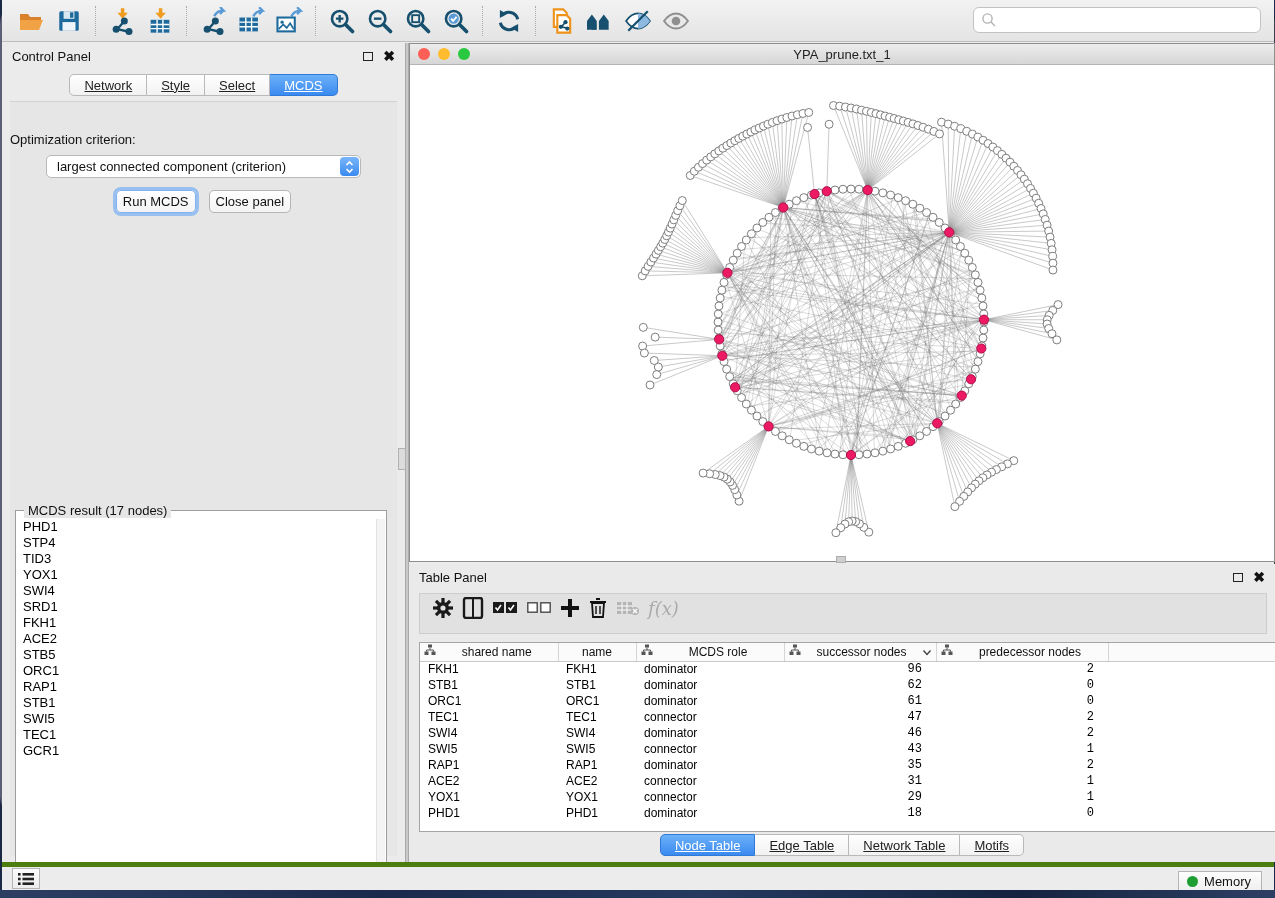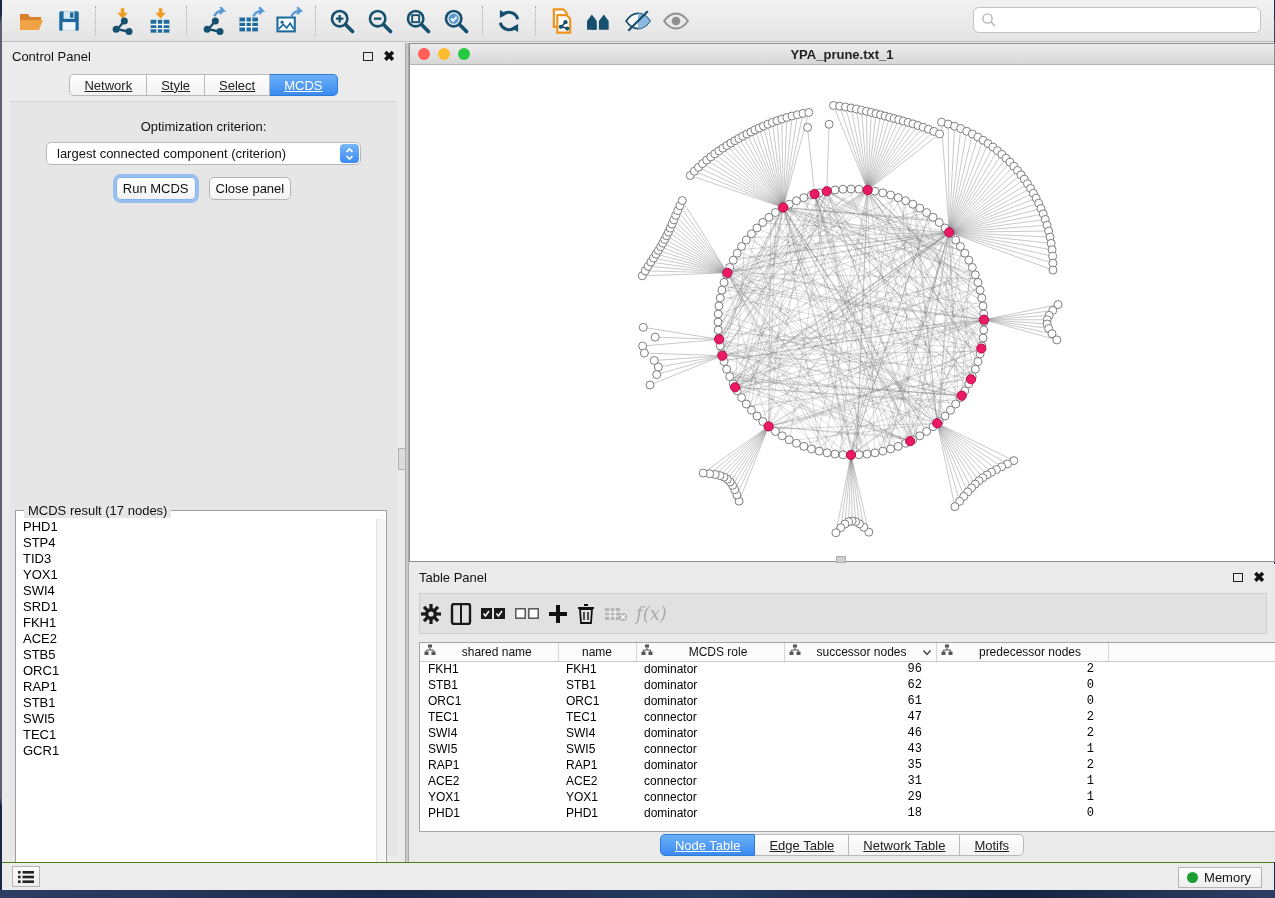--- a/index.html
+++ b/index.html
@@ -26,21 +26,21 @@
   .float-icon { width:10px; height:9px; border:1.5px solid #222; margin-right:10px; }
   .close-icon { font-size:14px; font-weight:bold; color:#111; line-height:1; }
   #cp-tabs { display:flex; justify-content:center; margin-top:5px; }
   .seg { display:flex; }
   .seg-btn { height:22px; padding:0 14px; font-size:13px; color:#222; background:linear-gradient(#ffffff,#f2f2f2);
     border:1px solid #b9b9b9; border-left:none; display:flex; align-items:center; justify-content:center;text-decoration:underline; }
   .seg-btn:first-child { border-left:1px solid #b9b9b9; border-radius:5px 0 0 5px; }
   .seg-btn:last-child { border-radius:0 5px 5px 0; }
   .seg-btn.active { background:linear-gradient(#6cb0f8,#3a8af0); color:#fff; border-color:#2f7ad8; }
   #cp-body { position:absolute; left:8px; top:58px; width:387px; height:755px; background:#e6e6e6; border-top:1px solid #d2d2d2; }
-  #opt-label { text-align:center; font-size:13px; color:#111; margin-top:17px; }
+  #opt-label { text-align:left; font-size:13px; color:#111; margin-top:30px; }
   #opt-select { margin:8px auto 0; width:315px; height:23px; background:#fff; border:1px solid #b9b9b9; border-radius:5px;
     display:flex; align-items:center; position:relative; padding-left:10px; font-size:13px; color:#111; }
   #opt-stepper { position:absolute; right:1px; top:1px; width:19px; height:19px; border-radius:4px;
     background:linear-gradient(#79b6f9,#3a8af0); display:flex; flex-direction:column; align-items:center; justify-content:center; }
   #btn-row { display:flex; justify-content:center; gap:13px; margin-top:12px; }
   .mac-btn { height:23px; padding:0 6px; background:linear-gradient(#ffffff,#f3f3f3); border:1px solid #b5b5b5;
     border-radius:5px; font-size:13px; color:#111; display:flex; align-items:center; }
   .mac-btn.focused { box-shadow:0 0 0 3px rgba(100,165,245,.6); border-color:#7fb2ef; }
   #mcds-fieldset { position:absolute; left:5px; top:408px; width:372px; height:372px; border:1px solid #9d9d9d; background:#fff; }
   #mcds-legend { position:absolute; left:8px; top:-8px; background:#e6e6e6; padding:0 4px; font-size:13px; color:#111; }
@@ -52,41 +52,41 @@
   #v-split { position:absolute; left:403px; top:43px; width:4px; height:819px; background:#c9c9c9; border-left:1px solid #a9a9a9; border-right:1px solid #a9a9a9;}
   #v-grip { position:absolute; left:396px; top:448px; width:8px; height:22px; background:#dcdcdc; border:1px solid #b0b0b0; }
   #h-grip { position:absolute; left:834px; top:556px; width:10px; height:7px; background:#cfcfcf; border:1px solid #adadad; }
 
   
   #network-window { position:absolute; left:407px; top:43px; width:866px; height:519px; background:#fff;
     border:1px solid #8e8e8e; }
   #net-titlebar { height:21px; background:linear-gradient(#ededed,#d6d6d6); border-bottom:1px solid #b4b4b4;
     display:flex; align-items:center; position:relative; }
   .light { width:12px; height:12px; border-radius:50%; margin-left:8px; }
-  #net-title { position:absolute; left:0; right:0; text-align:center; font-size:13px; color:#222;font-weight:bold; }
+  #net-title { position:absolute; left:0; right:0; text-align:center; font-size:13px; color:#222; }
   #net-canvas { width:864px; height:495px; background:#fff; }
 
   
   #table-panel { position:absolute; left:407px; top:564px; width:866px; height:298px; background:#eaeaea; }
   #tp-toolbar { margin:3px 8px 0 10px; height:41px; background:#e1e1e1; border:1px solid #cdcdcd;
-    display:flex; align-items:center; gap:8px; }
+    display:flex; align-items:flex-start; padding-left:12px; gap:8px; }
   .tp-icon { display:flex; align-items:center; justify-content:center; height:28px; }
   .fx-label { font-family:"DejaVu Serif", serif; font-style:italic; font-size:18px; color:#aaa; }
   #node-table-wrap { position:absolute; left:10px; top:78px; width:1254px; height:190px; background:#fff; border:1px solid #a5a5a5; width:1254px; }
   #node-table-wrap { width:1254px; }
   table { border-collapse:collapse; table-layout:fixed; width:100%; }
   th { height:18px; font-weight:normal; font-size:12px; color:#111; border-right:1px solid #d5d5d5; border-bottom:1px solid #c9c9c9; background:#fbfbfb; padding:0 4px; }
   .th-inner { display:flex; align-items:center; }
   .th-label { flex:1; text-align:center; }
   td { height:16px; font-size:12px; color:#000; padding:0 8px; white-space:nowrap; overflow:hidden; }
   td.num { text-align:right; padding-right:14px;font-family:Liberation Mono, monospace; }
   #tp-tabs { position:absolute; left:0; right:0; top:270px; display:flex; justify-content:center; }
 
   
-  #status-bar { position:absolute; left:0; top:862px; width:100%; height:28px; background:#ececec; border-top:1px solid #4d7c0f;
+  #status-bar { position:absolute; left:0; top:862px; width:100%; height:28px; background:#ececec; border-top:5px solid #4d7c0f;
     display:flex; align-items:center; }
   #status-list-btn { width:28px; height:21px; margin-left:10px; background:linear-gradient(#fcfcfc,#ededed);
     border:1px solid #b5b5b5; display:flex; align-items:center; justify-content:center; }
   #memory-btn { position:absolute; right:12px; top:4px; height:21px; padding:0 10px 0 8px; background:linear-gradient(#fdfdfd,#efefef);
     border:1px solid #b5b5b5; display:flex; align-items:center; gap:6px; font-size:13px; color:#111; }
   #memory-dot { width:11px; height:11px; border-radius:50%; }
   #desktop-strip { position:absolute; left:0; top:890px; width:100%; height:8px;
     background:linear-gradient(90deg,#2c3f63,#1a2a4c 30%,#253a5f 55%,#152340 80%,#2c3f63); }
 </style>
 </head>

